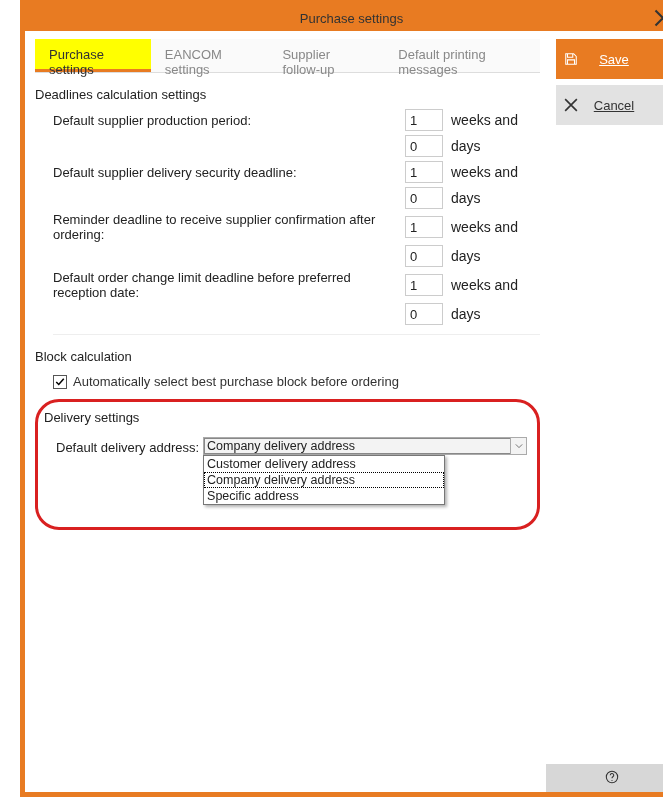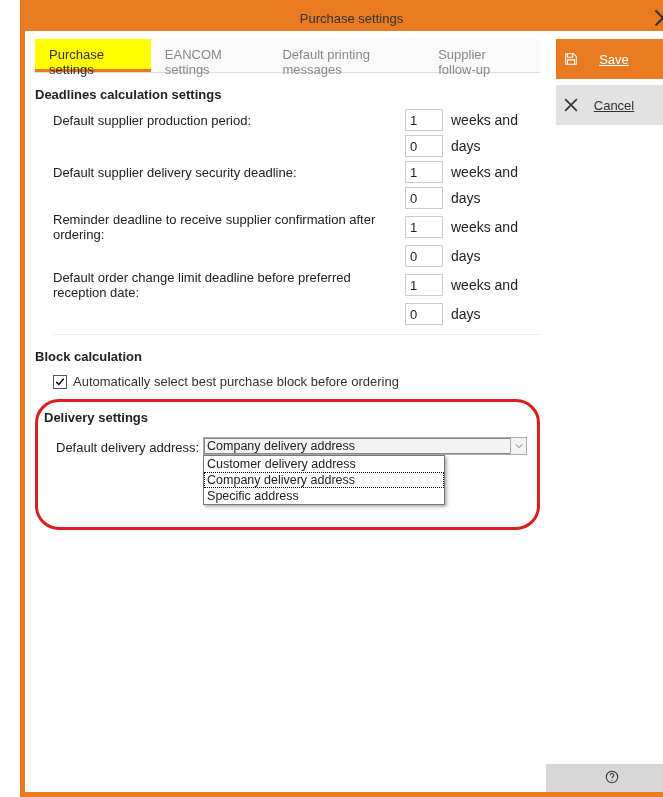--- a/index.html
+++ b/index.html
@@ -76,21 +76,21 @@
     }
     .tab.active {
       color: #333;
       background: #ffff00;
       border-bottom: 3px solid #e87b22;
     }
     .section {
       margin-top: 12px;
     }
     .section-heading {
-      font-weight: bold;
+      font-weight: normal;
       color: #222;
       font-size: 13px;
       padding: 2px 0 6px 0;
     }
     .row {
       display: flex;
       align-items: center;
       min-height: 24px;
       margin-bottom: 2px;
     }
@@ -251,22 +251,22 @@
           <path d="M1 1 L11 11 M11 1 L1 11" stroke="#333" stroke-width="1.4" fill="none"></path>
         </svg>
     </span>
   </div>
 
   <div class="body">
     <div class="main">
       <div class="tabs">
         <div class="tab active">Purchase settings</div>
         <div class="tab">EANCOM settings</div>
+        <div class="tab">Supplier follow-up</div>
         <div class="tab">Default printing messages</div>
-        <div class="tab">Supplier follow-up</div>
       </div>
 
       <div class="section">
         <div class="section-heading">Deadlines calculation settings</div>
 
         <div class="row">
           <div class="row-label">Default supplier production period:</div>
           <input class="row-input" value="1" style="">
           <div class="row-unit">weeks and</div>
         </div>

